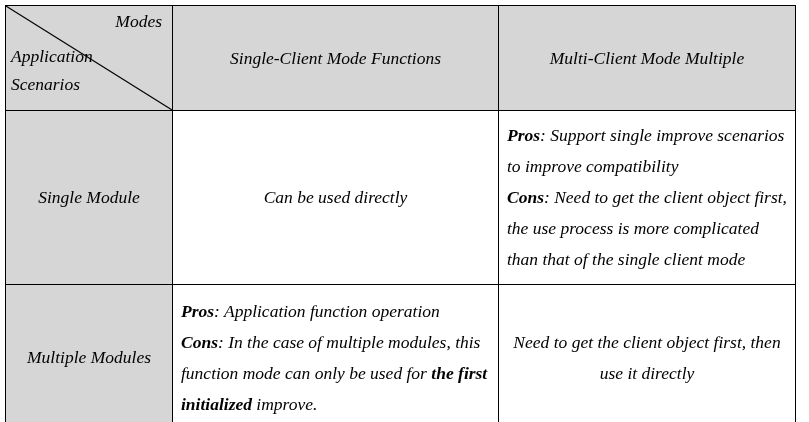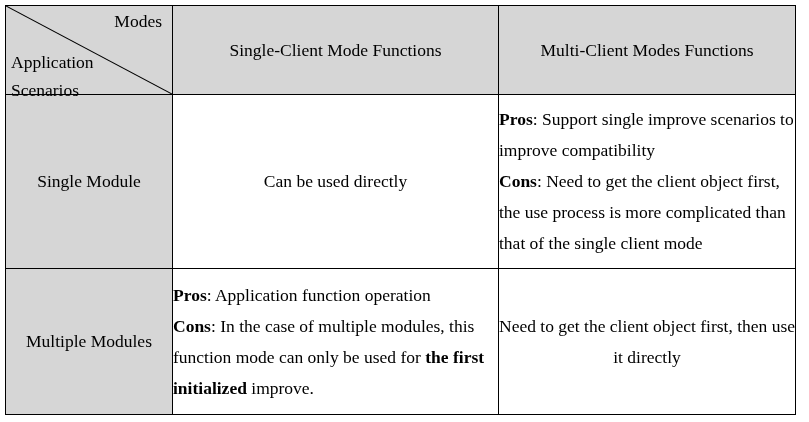--- a/index.html
+++ b/index.html
@@ -29,23 +29,24 @@
     width: 790px;
     height: 408px;
     border-collapse: collapse;
     table-layout: fixed;
     background: #ffffff;
   }
 
   table.matrix td {
     border: 1px solid #000000;
     vertical-align: middle;
-    padding: 0;
+    padding: 8px;
     font-size: 17.5px;
     line-height: 31px;
+    font-style: italic;
   }
 
   
   col.c-axis  { width: 167px; }
   col.c-single{ width: 326px; }
   col.c-multi { width: 297px; }
 
   .shaded {
     background: #d6d6d6;
   }
@@ -71,21 +72,21 @@
     position: absolute;
     top: 2px;
     right: 10px;
     font-size: 17.5px;
     line-height: 26px;
     white-space: nowrap;
   }
   .corner .scenarios {
     position: absolute;
     left: 5px;
-    top: 42px;
+    top: 36px;
     font-size: 17.5px;
     line-height: 28px;
     white-space: nowrap;
   }
   .corner .scenarios span { display: block; }
 
   
   .colhead {
     text-align: center;
     height: 88px;
@@ -137,21 +138,21 @@
           </svg>
           <div class="modes">Modes</div>
           <div class="scenarios">
             <span>Application</span>
             <span>Scenarios</span>
           </div>
         </td>
 
         <td class="colhead shaded">Single-Client Mode Functions</td>
 
-        <td class="colhead shaded">Multi-Client Modes Functions</td>
+        <td class="colhead shaded">Multi-Client Mode Multiple</td>
       </tr>
 
       <tr class="r1">
 
         <td class="rowhead shaded">Single Module</td>
 
         <td class="cell-center plain">Can be used directly</td>
 
         <td class="cell-text plain">
           <p><b>Pros</b><span>: Support single improve scenarios to improve compatibility</span></p>

